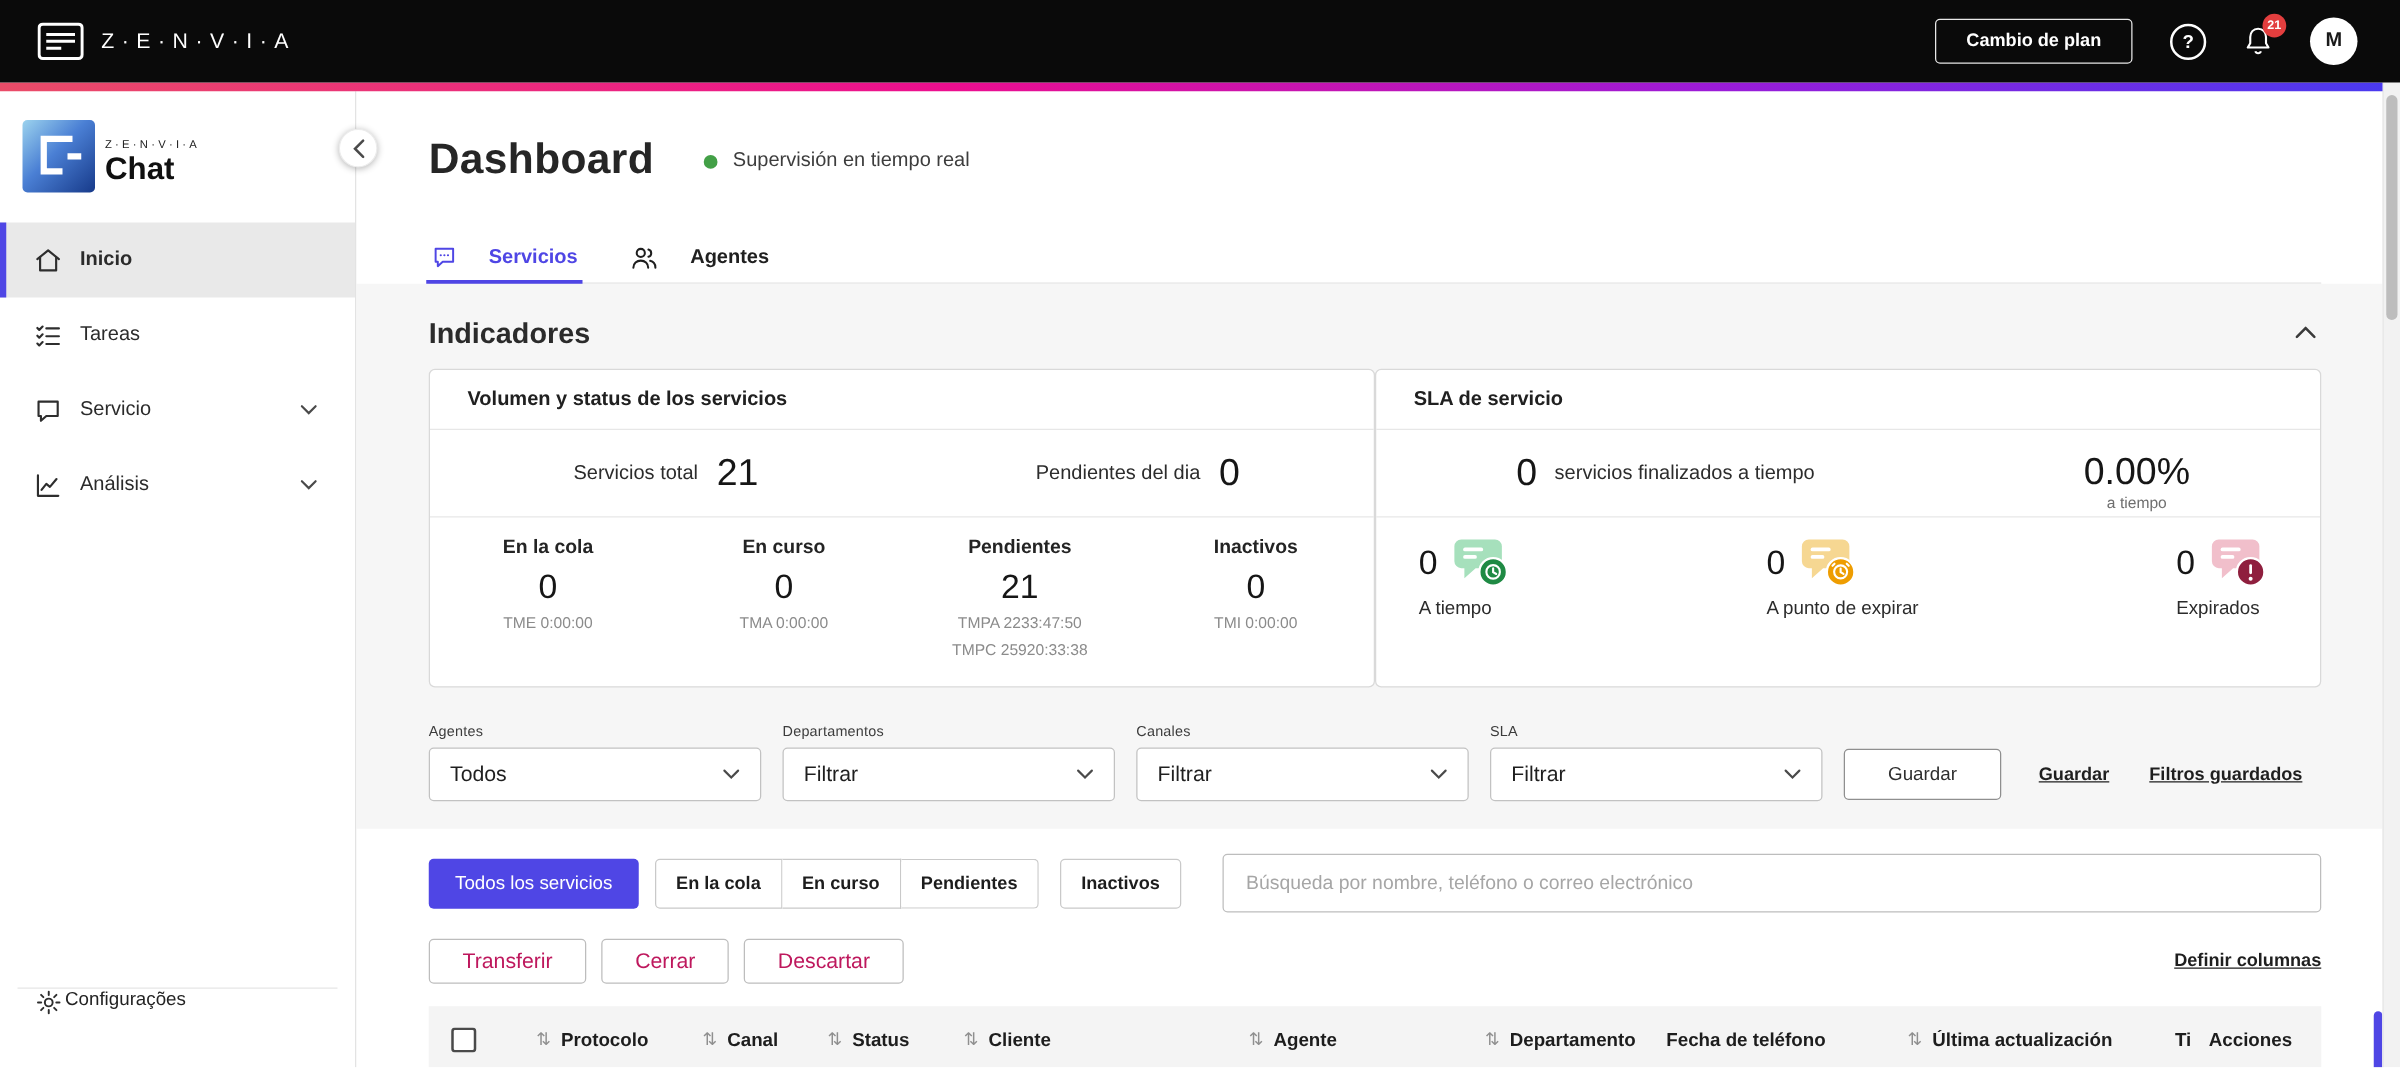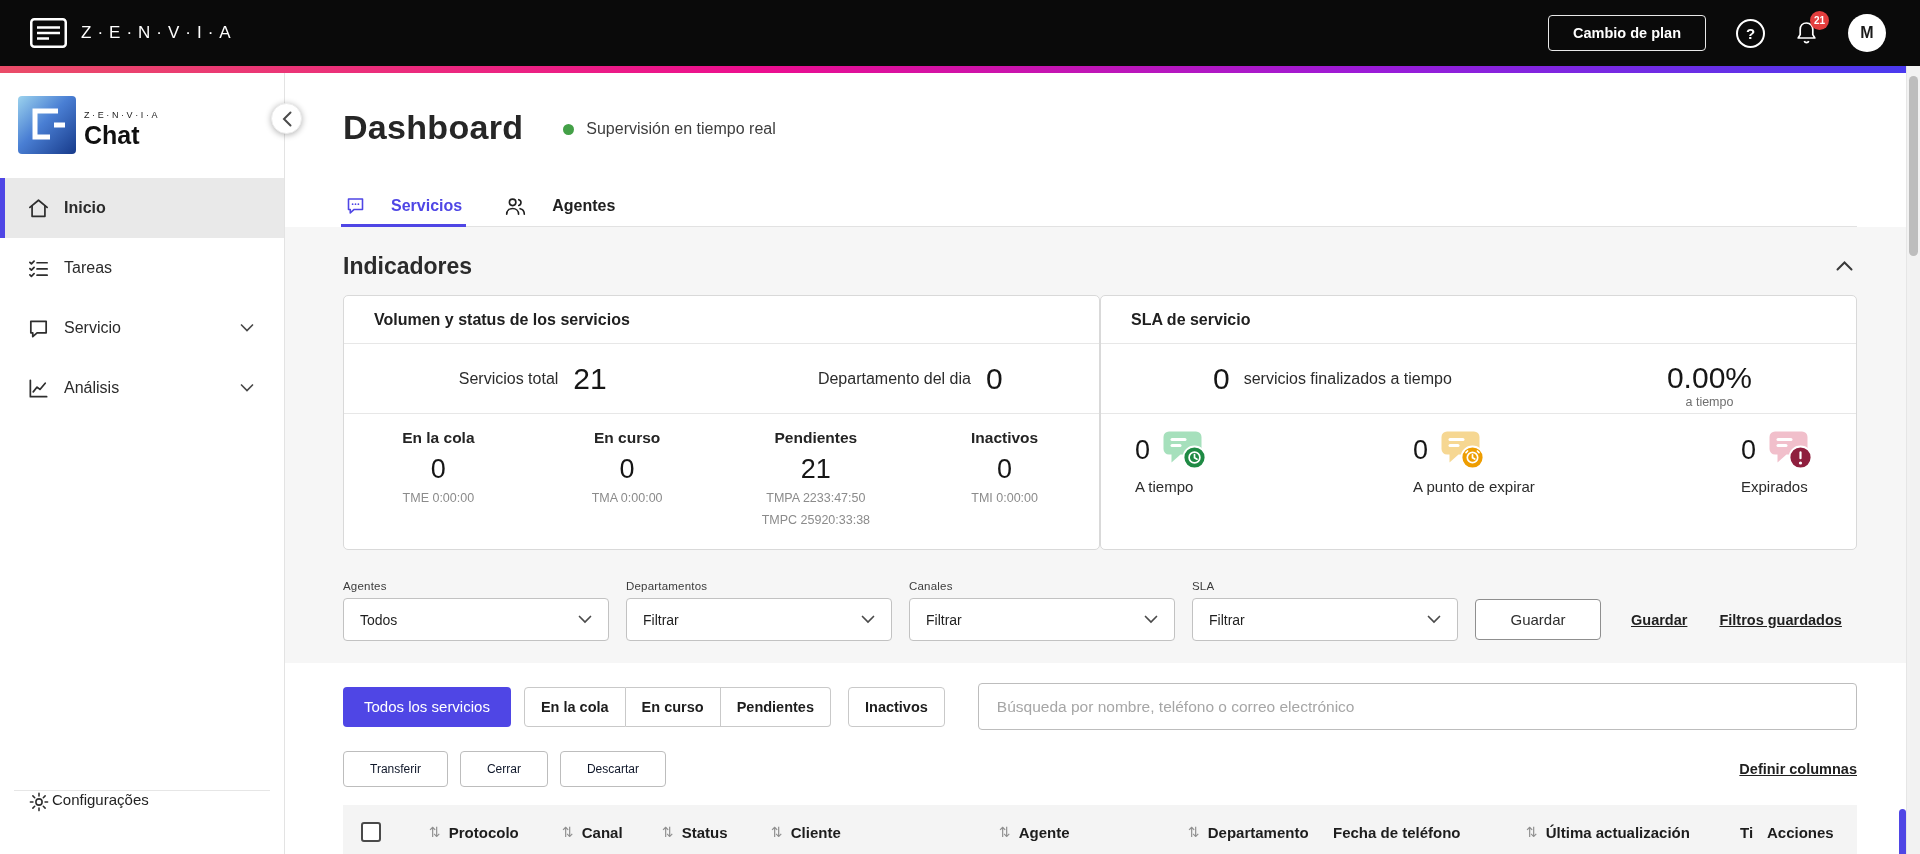--- a/index.html
+++ b/index.html
@@ -106,21 +106,21 @@
   .sla-amber .bubble { fill:var(--sla-amber-light,#F6D792); }
   .sla-amber .badge-c { fill:var(--sla-amber-dark,#EE9D01); }
   .sla-pink .bubble { fill:var(--sla-pink-light,#F1BFCB); }
   .sla-pink .badge-c { fill:var(--sla-pink-dark,#8F1F3E); }
 
   
   .filters { display:flex; align-items:flex-end; margin-top:30px; }
   .filter-group { width:266px; margin-right:17px; }
   .filter-label { font-size:11.5px; color:#3c3c3c; margin-bottom:6px; letter-spacing:.2px; }
   .select { height:43px; background:#fff; border:1px solid #c2c2c2; border-radius:4px; display:flex;
-            align-items:center; justify-content:space-between; padding:0 16px; font-size:14px; color:#1f1f1f; cursor:pointer; }
+            align-items:center; justify-content:space-between; padding:0 16px; font-size:17px; color:#1f1f1f; cursor:pointer; }
   .btn-guardar { height:41px; width:126px; margin-bottom:1px; background:#fff; border:1px solid #8f8f8f;
                  border-radius:4px; font-size:15px; color:#2e2e2e; font-family:inherit; cursor:pointer; }
   .text-link { font-size:14.5px; font-weight:700; color:#1f1f1f; text-decoration:underline;
                margin-bottom:13px; cursor:pointer; white-space:nowrap; }
   .link-limpiar { margin-left:30px; }
   .link-saved { margin-left:32px; }
 
   
   .service-row { display:flex; align-items:center; margin-top:20px; }
   .chip { height:40px; padding:0 16px; background:#fff; border:1px solid #c9c9c9; font-size:14.5px;
@@ -132,21 +132,21 @@
   .chip-group .chip:last-child { border-radius:0 4px 4px 0; }
   .chip-group .chip + .chip { border-left:none; }
   .chip-single { margin-left:17px; border-radius:4px; }
   .search { flex:1; margin-left:33px; height:47px; border:1px solid #bdbdbd; border-radius:4px;
             padding:16px 18px; font-size:15.5px; color:#333; font-family:inherit; background:#fff; }
   .search::placeholder { color:#a6a6a6; }
 
   
   .actions-row { display:flex; align-items:center; margin-top:21px; }
   .action-btn { height:36px; padding:0 26px; margin-right:12px; background:#fff; border:1px solid #bdbdbd;
-                border-radius:4px; font-size:12px; color:#0f172a; font-family:inherit; cursor:pointer; }
+                border-radius:4px; font-size:17px; color:#be185d; font-family:inherit; cursor:pointer; }
   .define-link { margin-left:auto; margin-bottom:0; }
 
   
   .table-wrap { position:relative; margin-top:18px; }
   .thead { display:flex; align-items:center; height:54px; background:#f4f4f4; font-size:15px;
            font-weight:700; color:#1d1d1d; }
   .th { display:flex; align-items:center; gap:8px; white-space:nowrap; overflow:hidden; flex:0 0 auto; }
   .th-check { width:86px; padding-left:18px; }
   .th-last { flex:1 1 auto; }
   .checkbox { width:20px; height:20px; border:2px solid #4a4a4a; border-radius:3px; background:#fff;
@@ -299,21 +299,21 @@
       <div class="cards">
 
         <div class="card">
           <div class="card-title">Volumen y status de los servicios</div>
           <div class="card-totals">
             <div class="total">
               <span class="total-label">Servicios total</span>
               <span class="total-value">21</span>
             </div>
             <div class="total">
-              <span class="total-label">Departamento del dia</span>
+              <span class="total-label">Pendientes del dia</span>
               <span class="total-value">0</span>
             </div>
           </div>
           <div class="card-stats">
             <div class="stat">
               <div class="stat-label">En la cola</div>
               <div class="stat-value">0</div>
               <div class="stat-sub">TME 0:00:00</div>
             </div>
             <div class="stat">

